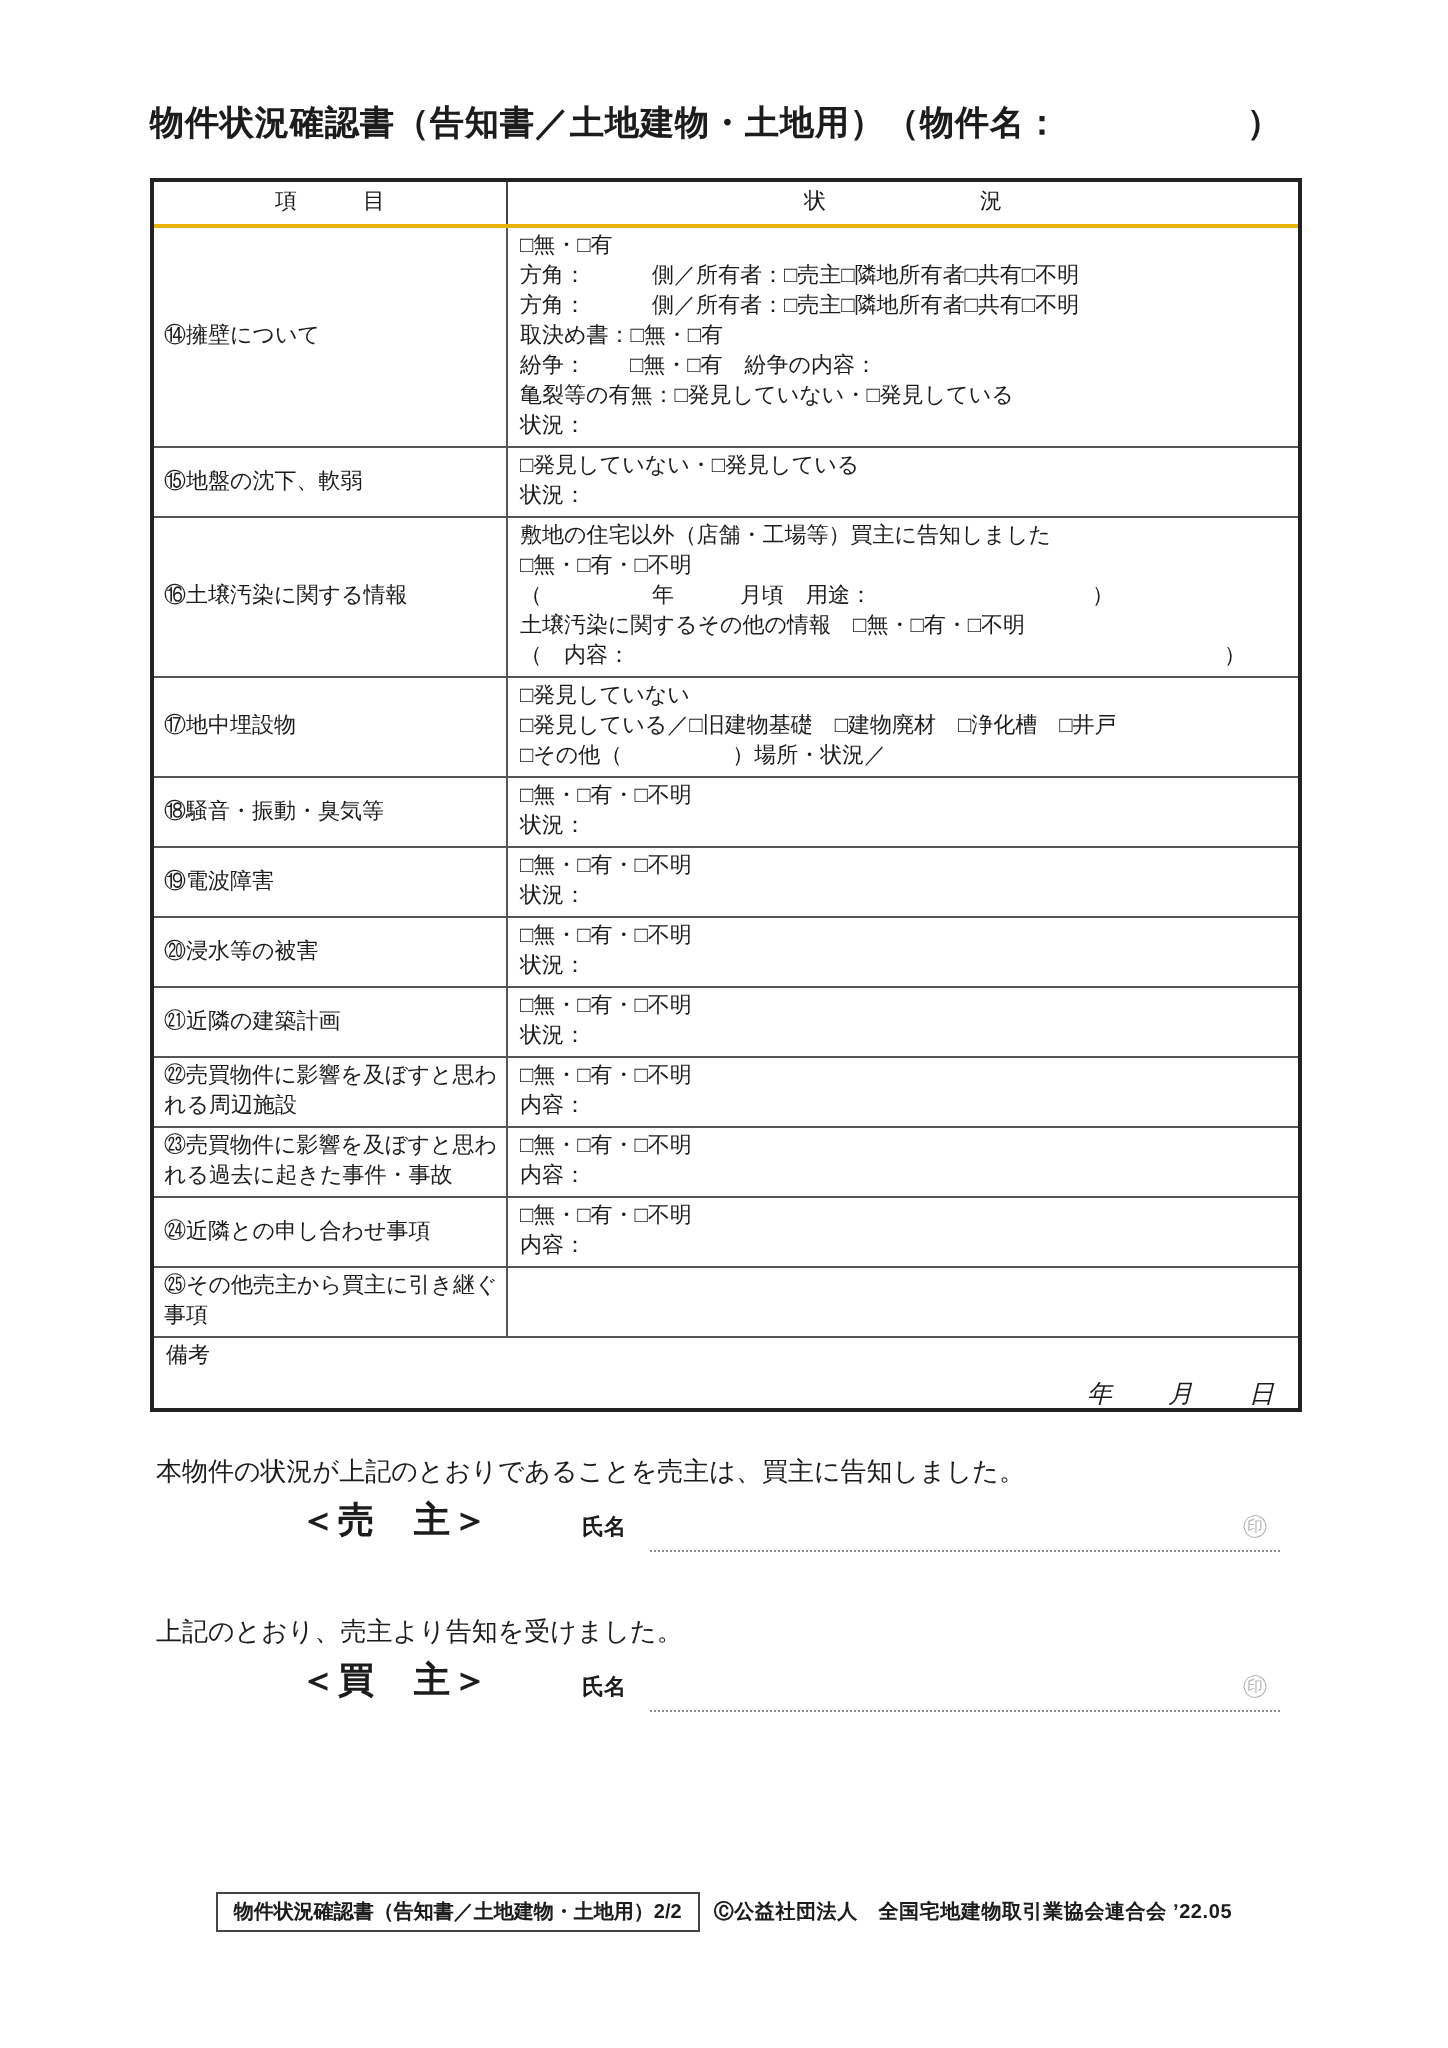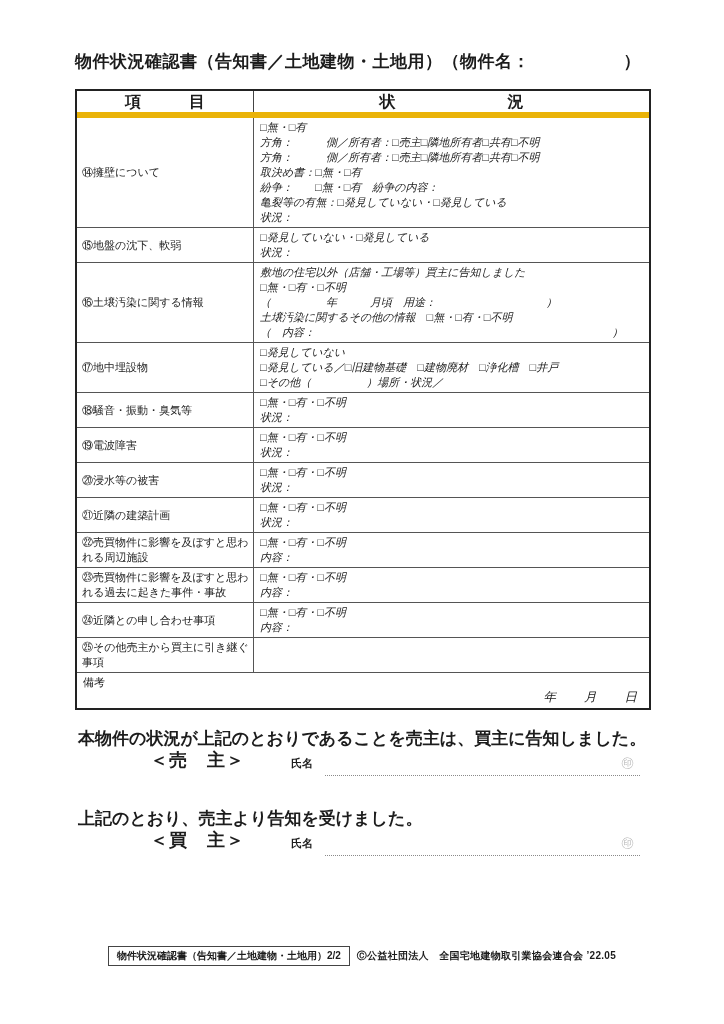--- a/index.html
+++ b/index.html
@@ -21,52 +21,52 @@
   }
   
   .stable{
     position:absolute;left:75px;top:89px;width:576px;
     border:2px solid #222;
     box-sizing:border-box;
     font-size:11px;line-height:15px;
   }
   .thead{
     display:flex;
-    font-weight:bold;font-size:16px;
-    border-bottom:6px solid #eab308;
+    font-weight:normal;font-size:11px;
+    border-bottom:2px solid #eab308;
   }
   .thead .hcell{padding:3px 0;text-align:center;}
   .hcell.item{width:177px;border-right:1px solid #444;box-sizing:border-box;}
   .hcell.status{flex:1;}
   .trow{display:flex;border-bottom:1px solid #555;}
   .trow:last-of-type{border-bottom:none;}
   .citem{
     width:177px;box-sizing:border-box;
     border-right:1px solid #555;
     display:flex;align-items:center;
     padding:2px 4px 2px 5px;
   }
-  .cstatus{flex:1;padding:2px 4px 2px 6px;font-style:italic;}
+  .cstatus{flex:1;padding:2px 4px 2px 6px;}
   .sline{white-space:pre-wrap;}
   .remarks{
     border-top:1px solid #555;
     min-height:36px;
     padding:2px 4px 2px 6px;
     box-sizing:border-box;
   }
   
   .date-line{
     position:absolute;top:689px;right:86px;
     font-family:"Liberation Sans","DejaVu Sans",sans-serif;
     font-size:12.5px;letter-spacing:1px;font-style:italic;
   }
   .statement{
     position:absolute;left:78px;
     font-family:"Liberation Sans","DejaVu Sans",sans-serif;
-    font-weight:bold;font-size:17px;
+    font-weight:normal;font-size:13px;
   }
   .stmt-seller{top:727px;}
   .stmt-buyer{top:807px;}
   .sign-row{
     position:absolute;left:150px;right:84px;
     display:flex;align-items:flex-end;
     font-family:"Liberation Sans","DejaVu Sans",sans-serif;
   }
   .row-seller{top:748px;}
   .row-buyer{top:828px;}

